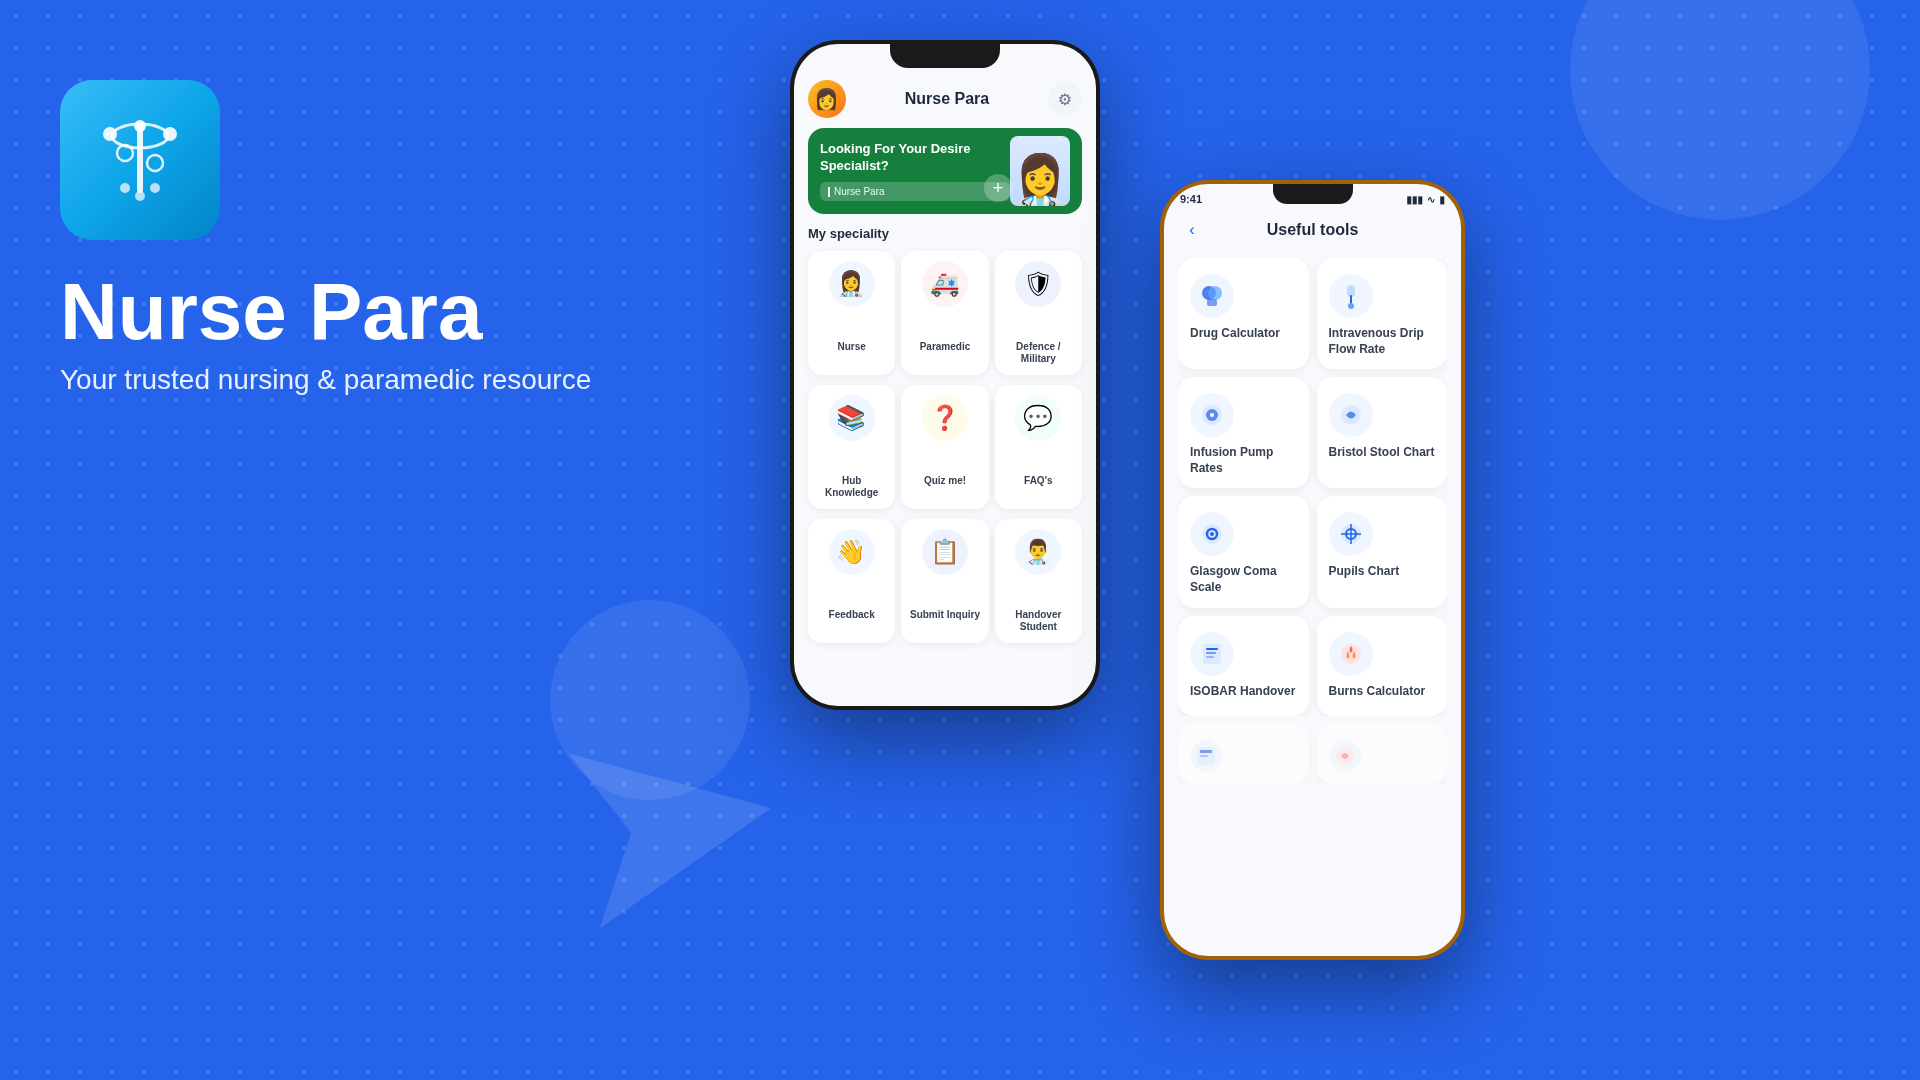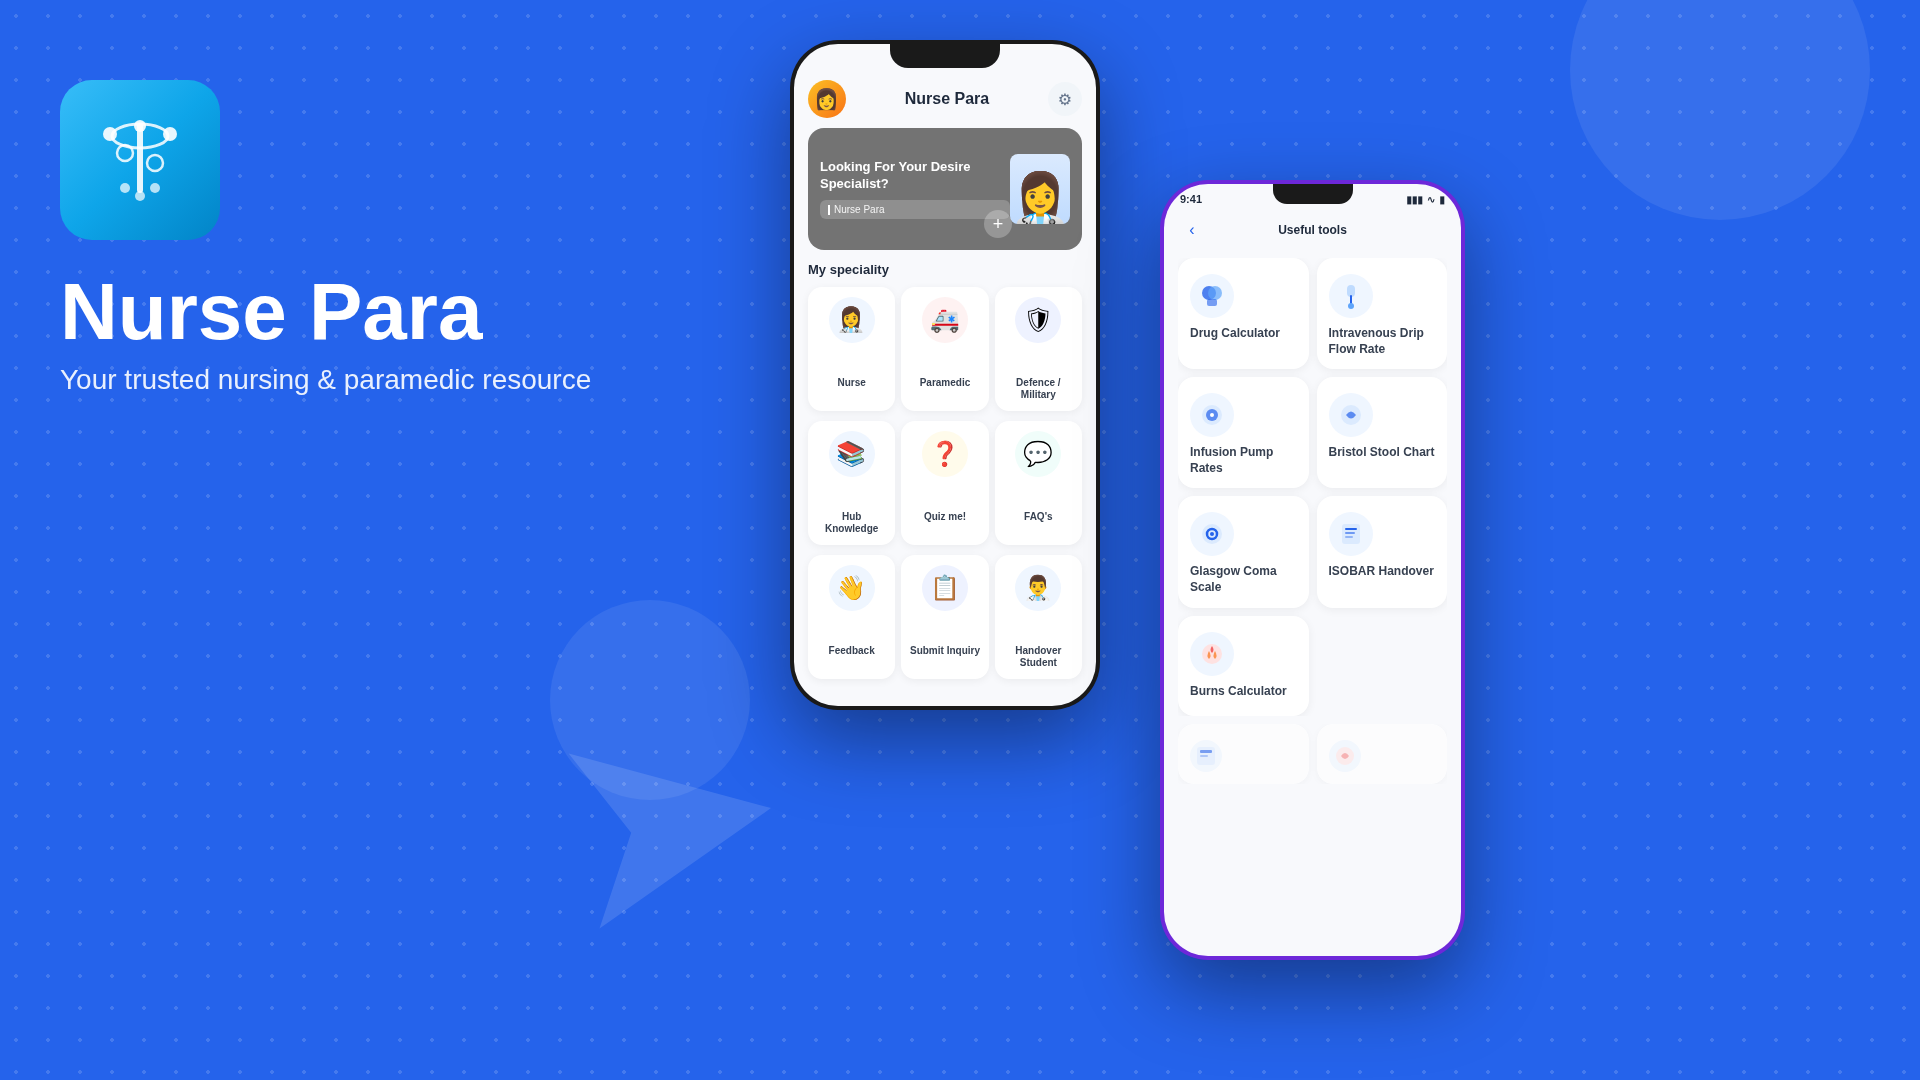--- a/index.html
+++ b/index.html
@@ -151,23 +151,23 @@
       background: #f1f5f9;
       display: flex;
       align-items: center;
       justify-content: center;
       font-size: 16px;
       color: #64748b;
     }
 
     
     .banner {
-      background: #737373;
+      background: #15803d;
       border-radius: 16px;
-      padding: 26px 12px;
+      padding: 8px 12px;
       display: flex;
       align-items: center;
       justify-content: space-between;
       position: relative;
       overflow: hidden;
       min-height: 80px;
     }
 
     .banner-text h3 {
       font-size: 13px;
@@ -275,21 +275,21 @@
     .icon-amber { background: #fffbeb; }
     .icon-teal { background: #f0fdfa; }
 
     
     .phone-secondary {
       position: absolute;
       left: 1160px;
       top: 180px;
       width: 305px;
       height: 780px;
-      background: #6d28d9;
+      background: #a16207;
       border-radius: 48px;
       padding: 4px;
       box-shadow: 0 30px 80px rgba(0,0,0,0.4);
     }
 
     .phone-secondary-inner {
       background: #f8f9fc;
       border-radius: 44px;
       height: 100%;
       overflow: hidden;
@@ -351,21 +351,21 @@
       display: flex;
       align-items: center;
       justify-content: center;
       font-size: 16px;
       color: #2563eb;
     }
 
     .sec-title {
       flex: 1;
       text-align: center;
-      font-size: 12px;
+      font-size: 16px;
       font-weight: 700;
       color: #1e293b;
       padding-right: 28px;
     }
 
     .tools-grid {
       display: grid;
       grid-template-columns: 1fr 1fr;
       gap: 8px;
       overflow: hidden;
@@ -597,20 +597,31 @@
           <div class="tool-icon">
             <svg width="26" height="26" viewBox="0 0 26 26">
               <circle cx="13" cy="13" r="10" fill="#dbeafe"></circle>
               <circle cx="13" cy="13" r="5" fill="none" stroke="#2563eb" stroke-width="2.5"></circle>
               <circle cx="13" cy="13" r="2" fill="#2563eb"></circle>
             </svg>
           </div>
           <span class="tool-label">Glasgow Coma Scale</span>
         </div>
 
+        <div class="tool-card">
+          <div class="tool-icon">
+            <svg width="26" height="26" viewBox="0 0 26 26">
+              <circle cx="13" cy="13" r="10" fill="#dbeafe"></circle>
+              <circle cx="13" cy="13" r="5" fill="none" stroke="#2563eb" stroke-width="2"></circle>
+              <line x1="13" y1="3" x2="13" y2="23" stroke="#2563eb" stroke-width="1.5"></line>
+              <line x1="3" y1="13" x2="23" y2="13" stroke="#2563eb" stroke-width="1.5"></line>
+            </svg>
+          </div>
+          <span class="tool-label">Pupils Chart</span>
+        </div>
 
         <div class="tool-card">
           <div class="tool-icon">
             <svg width="26" height="26" viewBox="0 0 26 26">
               <rect x="4" y="3" width="18" height="20" rx="3" fill="#dbeafe"></rect>
               <rect x="7" y="7" width="12" height="2" rx="1" fill="#2563eb"></rect>
               <rect x="7" y="11" width="10" height="2" rx="1" fill="#2563eb" opacity="0.6"></rect>
               <rect x="7" y="15" width="8" height="2" rx="1" fill="#2563eb" opacity="0.4"></rect>
             </svg>
           </div>

